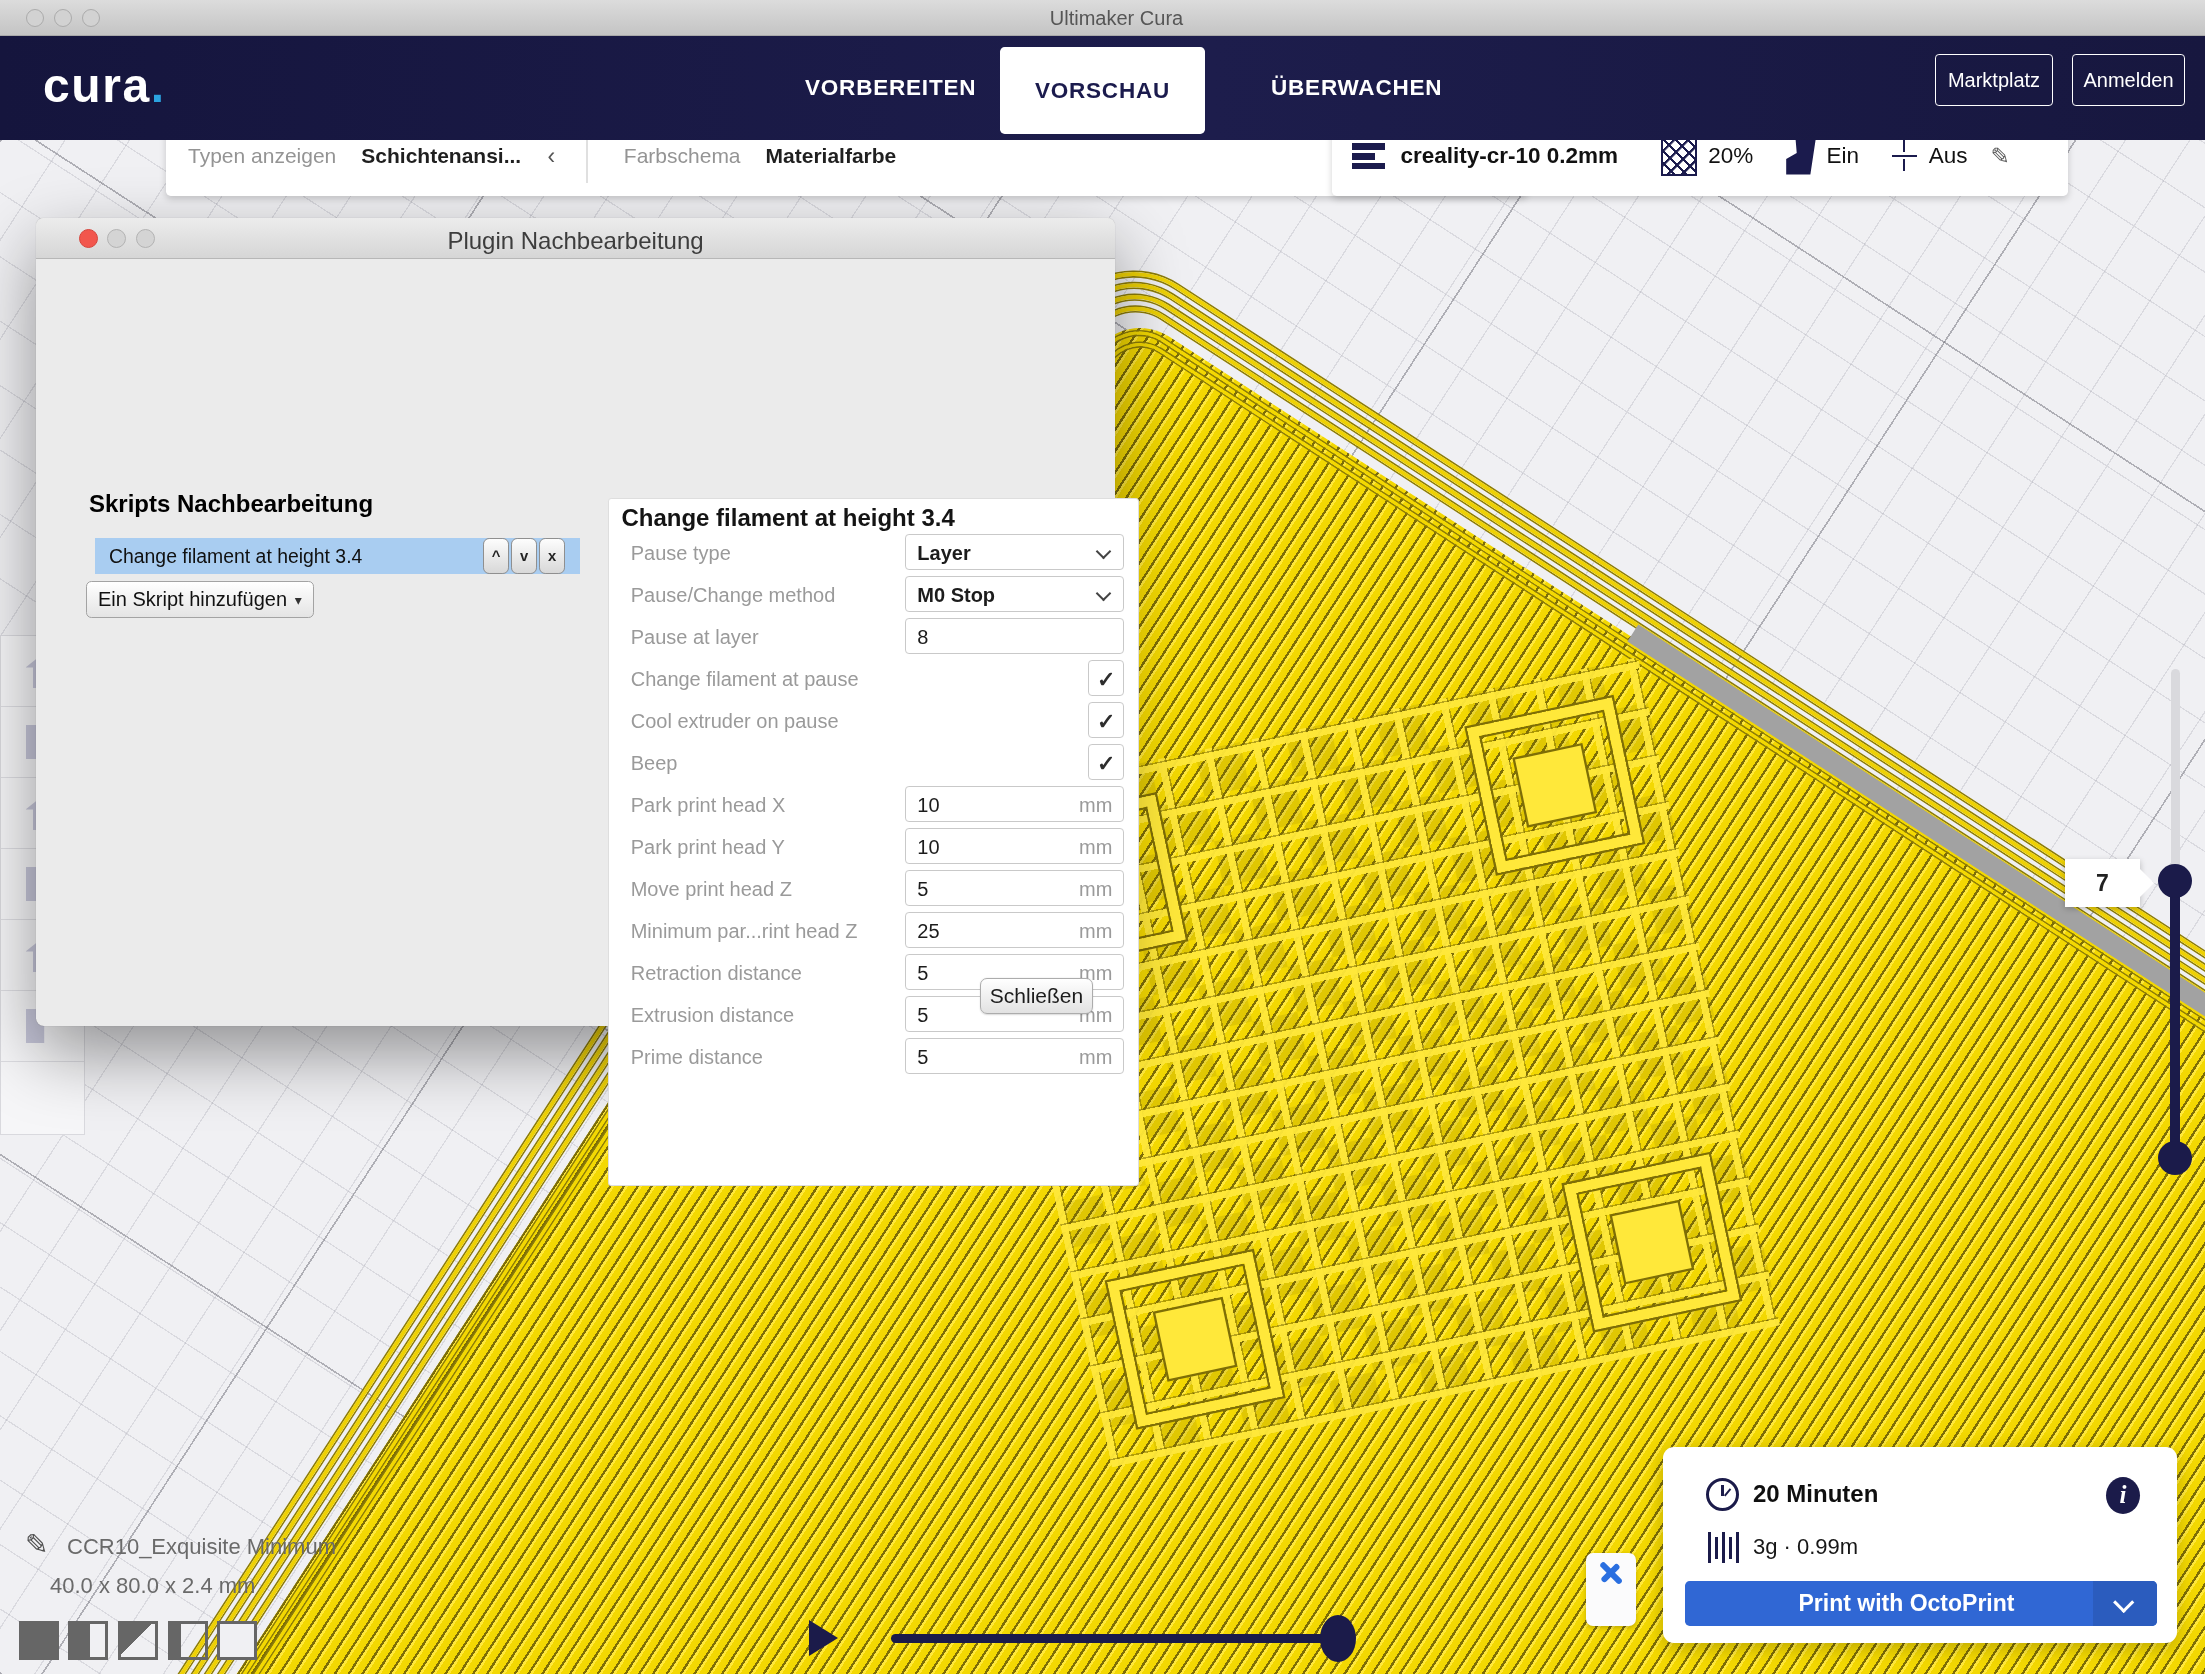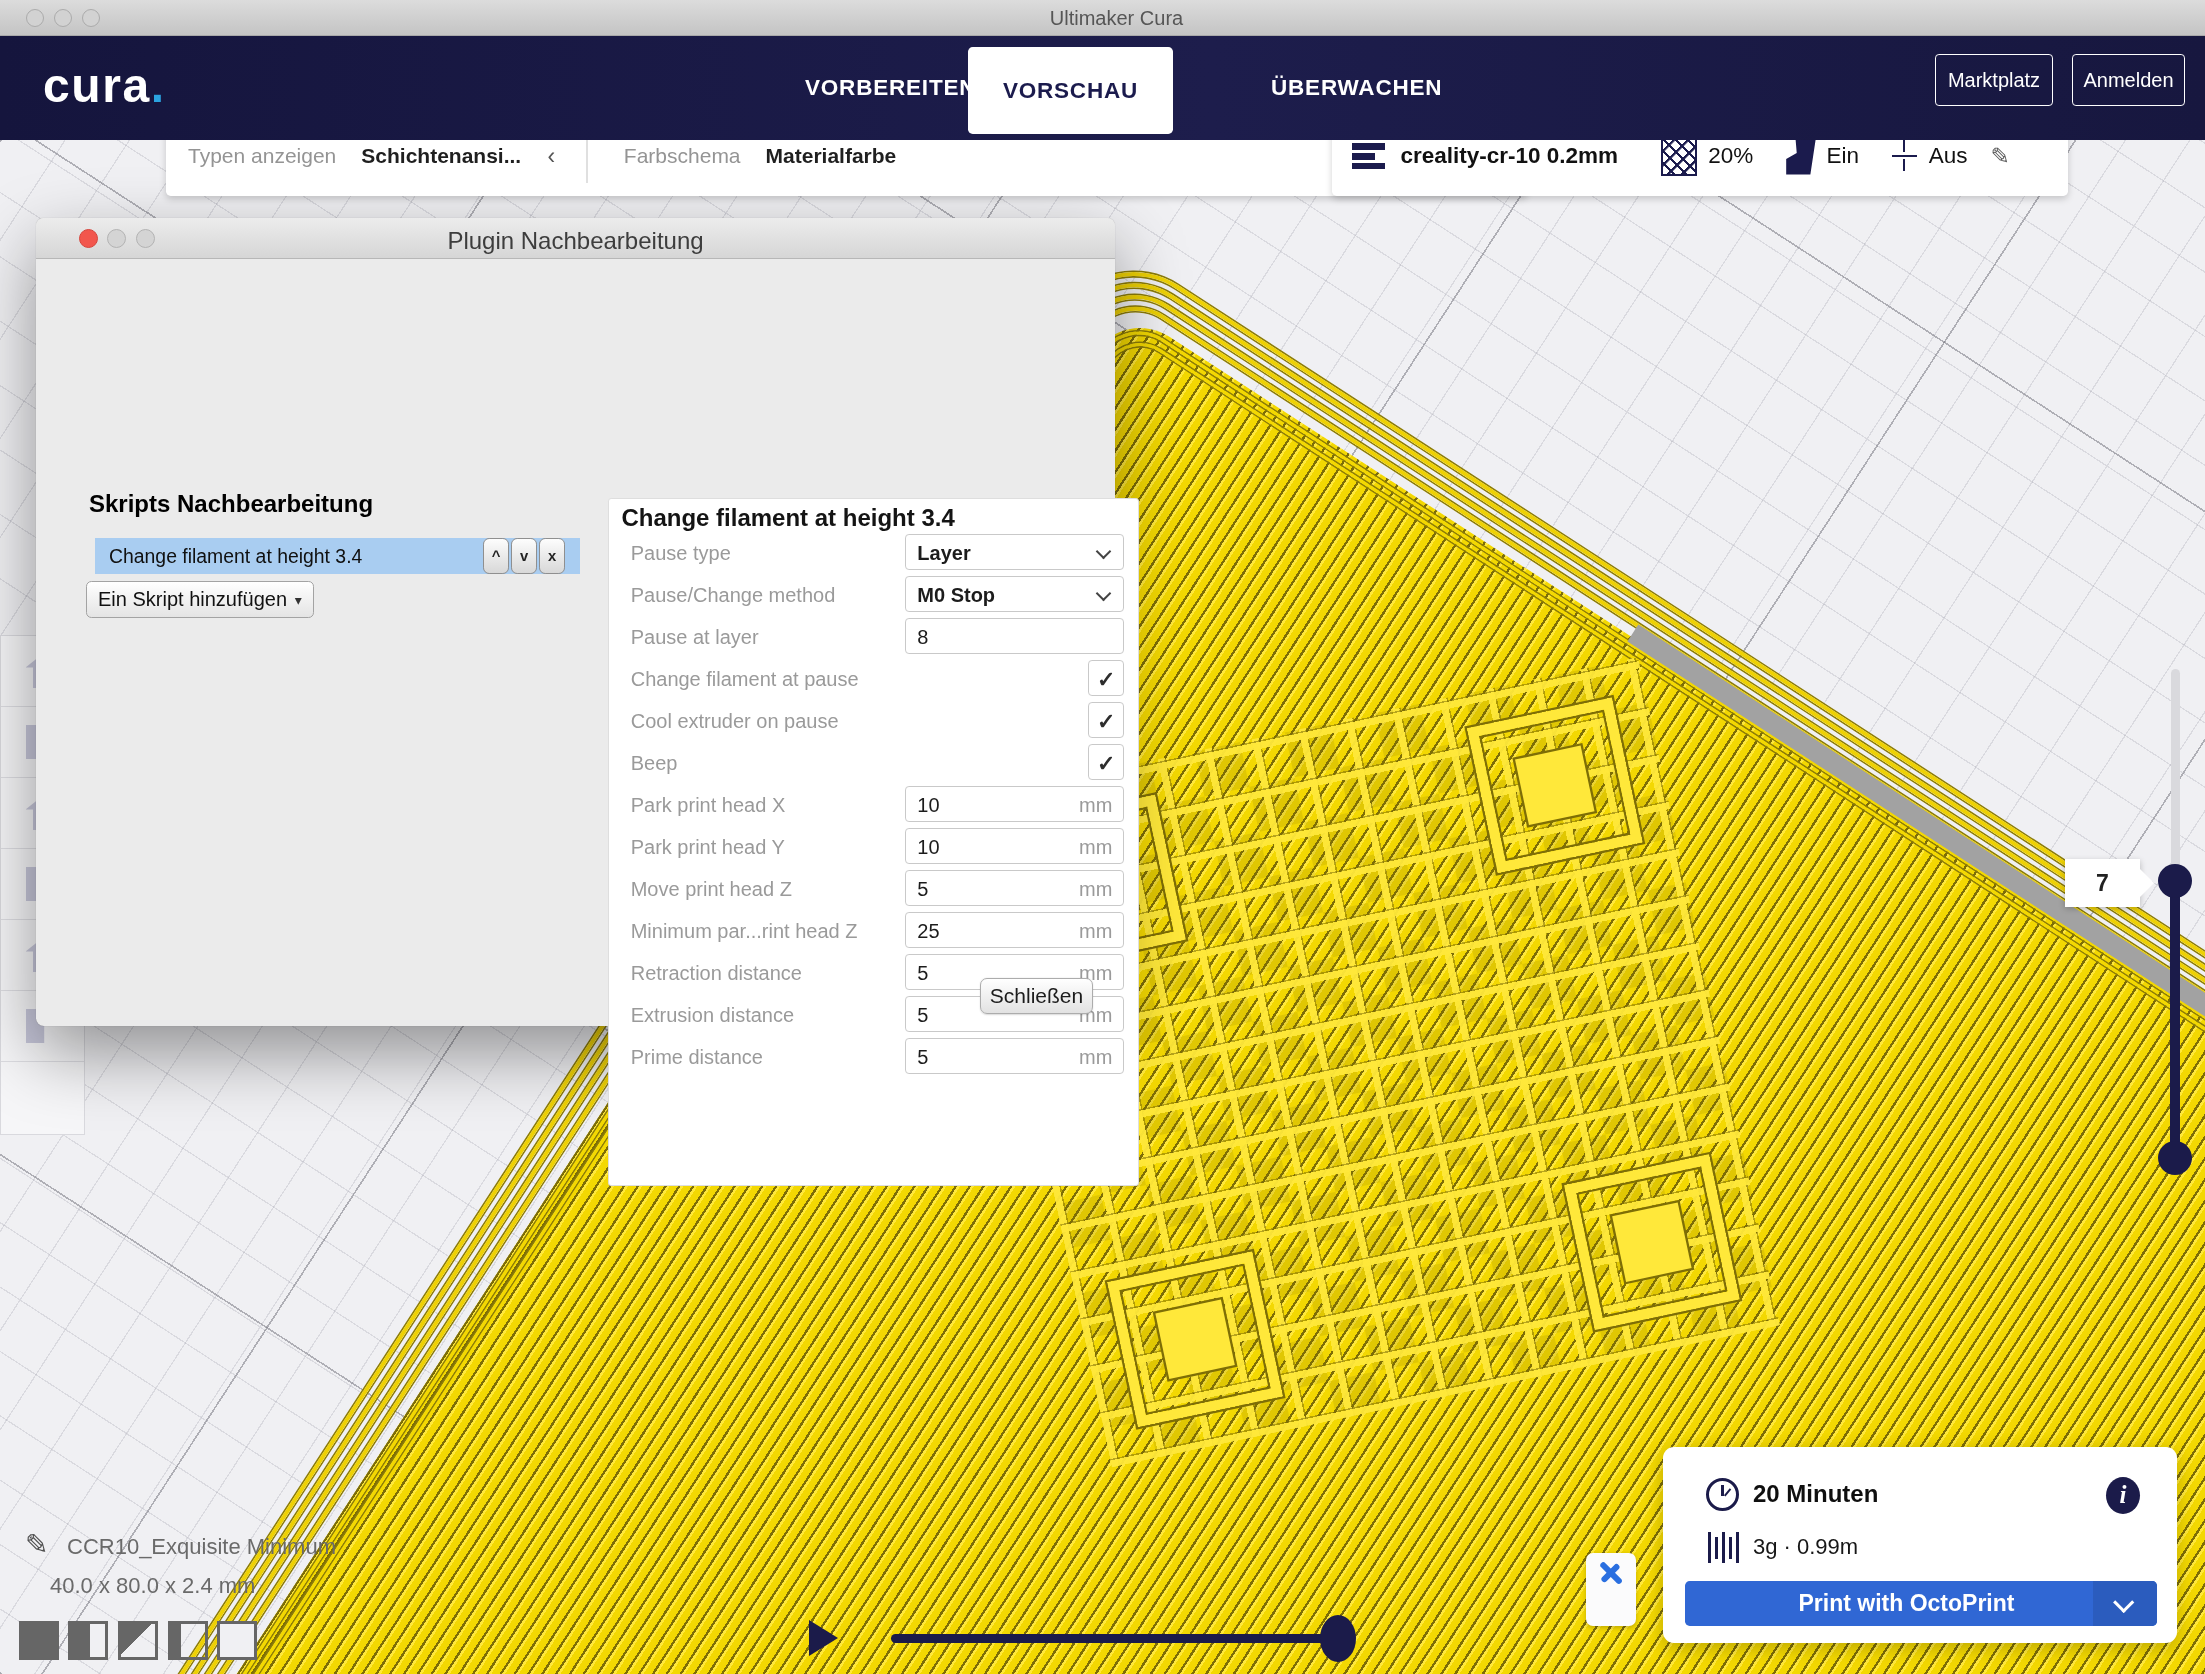--- a/index.html
+++ b/index.html
@@ -236,21 +236,21 @@
 <div class="titlebar">
   <span class="tl-dot" style="left:26.4px;"></span>
   <span class="tl-dot" style="left:54px;"></span>
   <span class="tl-dot" style="left:82px;"></span>
   <div class="title">Ultimaker Cura</div>
 </div>
 
 <div class="header">
   <div class="logo"><span>cura</span><span class="dot">.</span></div>
   <div class="stage-tab" style="left:769px;">VORBEREITEN</div>
-  <div class="stage-tab active" style="left:968px;width:205px;padding:16px;">VORSCHAU</div>
+  <div class="stage-tab active" style="left:1000px;width:205px;padding:16px;">VORSCHAU</div>
   <div class="stage-tab" style="left:1235px;">ÜBERWACHEN</div>
   <div class="hdr-btn" style="left:1935px;width:118px;">Marktplatz</div>
   <div class="hdr-btn" style="left:2072px;width:113px;">Anmelden</div>
 </div>
 
 <div class="panel-bar" style="left:166px;width:1361px;">
   <span class="vb-label" style="margin-left:22px;">Typen anzeigen</span>
   <span class="vb-value" style="margin-left:25px;">Schichtenansi...</span>
   <span class="vb-chev" style="margin-left:26.4px;">‹</span>
   <span class="divider-v" style="margin-left:31px;"></span>

